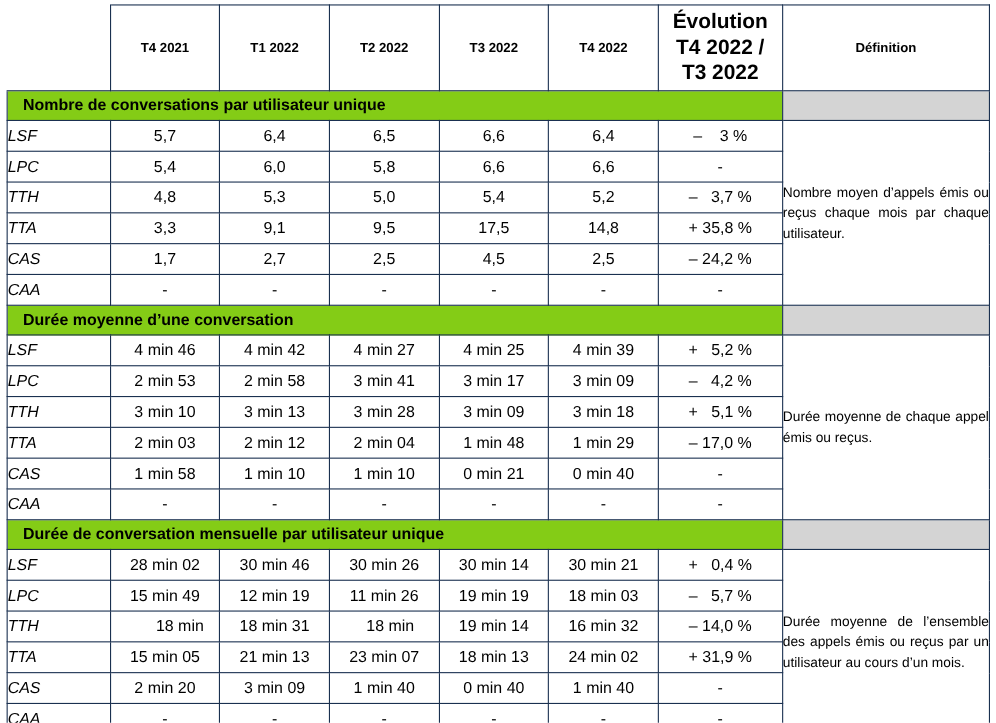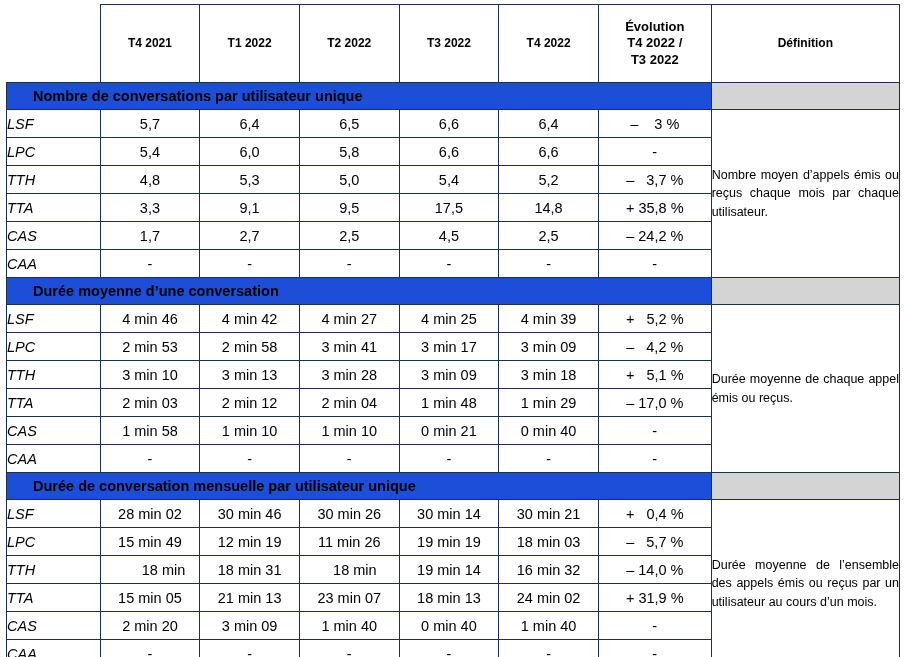--- a/index.html
+++ b/index.html
@@ -45,29 +45,29 @@
     font-weight: bold;
     font-size: 12px;
     text-align: center;
     line-height: 1.25;
     background: #ffffff;
   }
   thead th.blank-head {
     border-left: none;
     border-top: none;
   }
-  thead th.evo-head { font-size: 13px; margin-top: 38px; }
+  thead th.evo-head { font-size: 19px; margin-top: 38px; }
 
   
   tr.band td {
-    background: #1d4ed8;
+    background: #84cc16;
     height: 27px;
     font-weight: bold;
     font-size: 14.5px;
-    padding-left: 26px;
+    padding-left: 14px;
     text-align: left;
   }
   tr.band td.band-blank {
     background: #d4d4d4;
     padding: 0;
   }
 
   
   tbody tr.data td {
     height: 28px;

